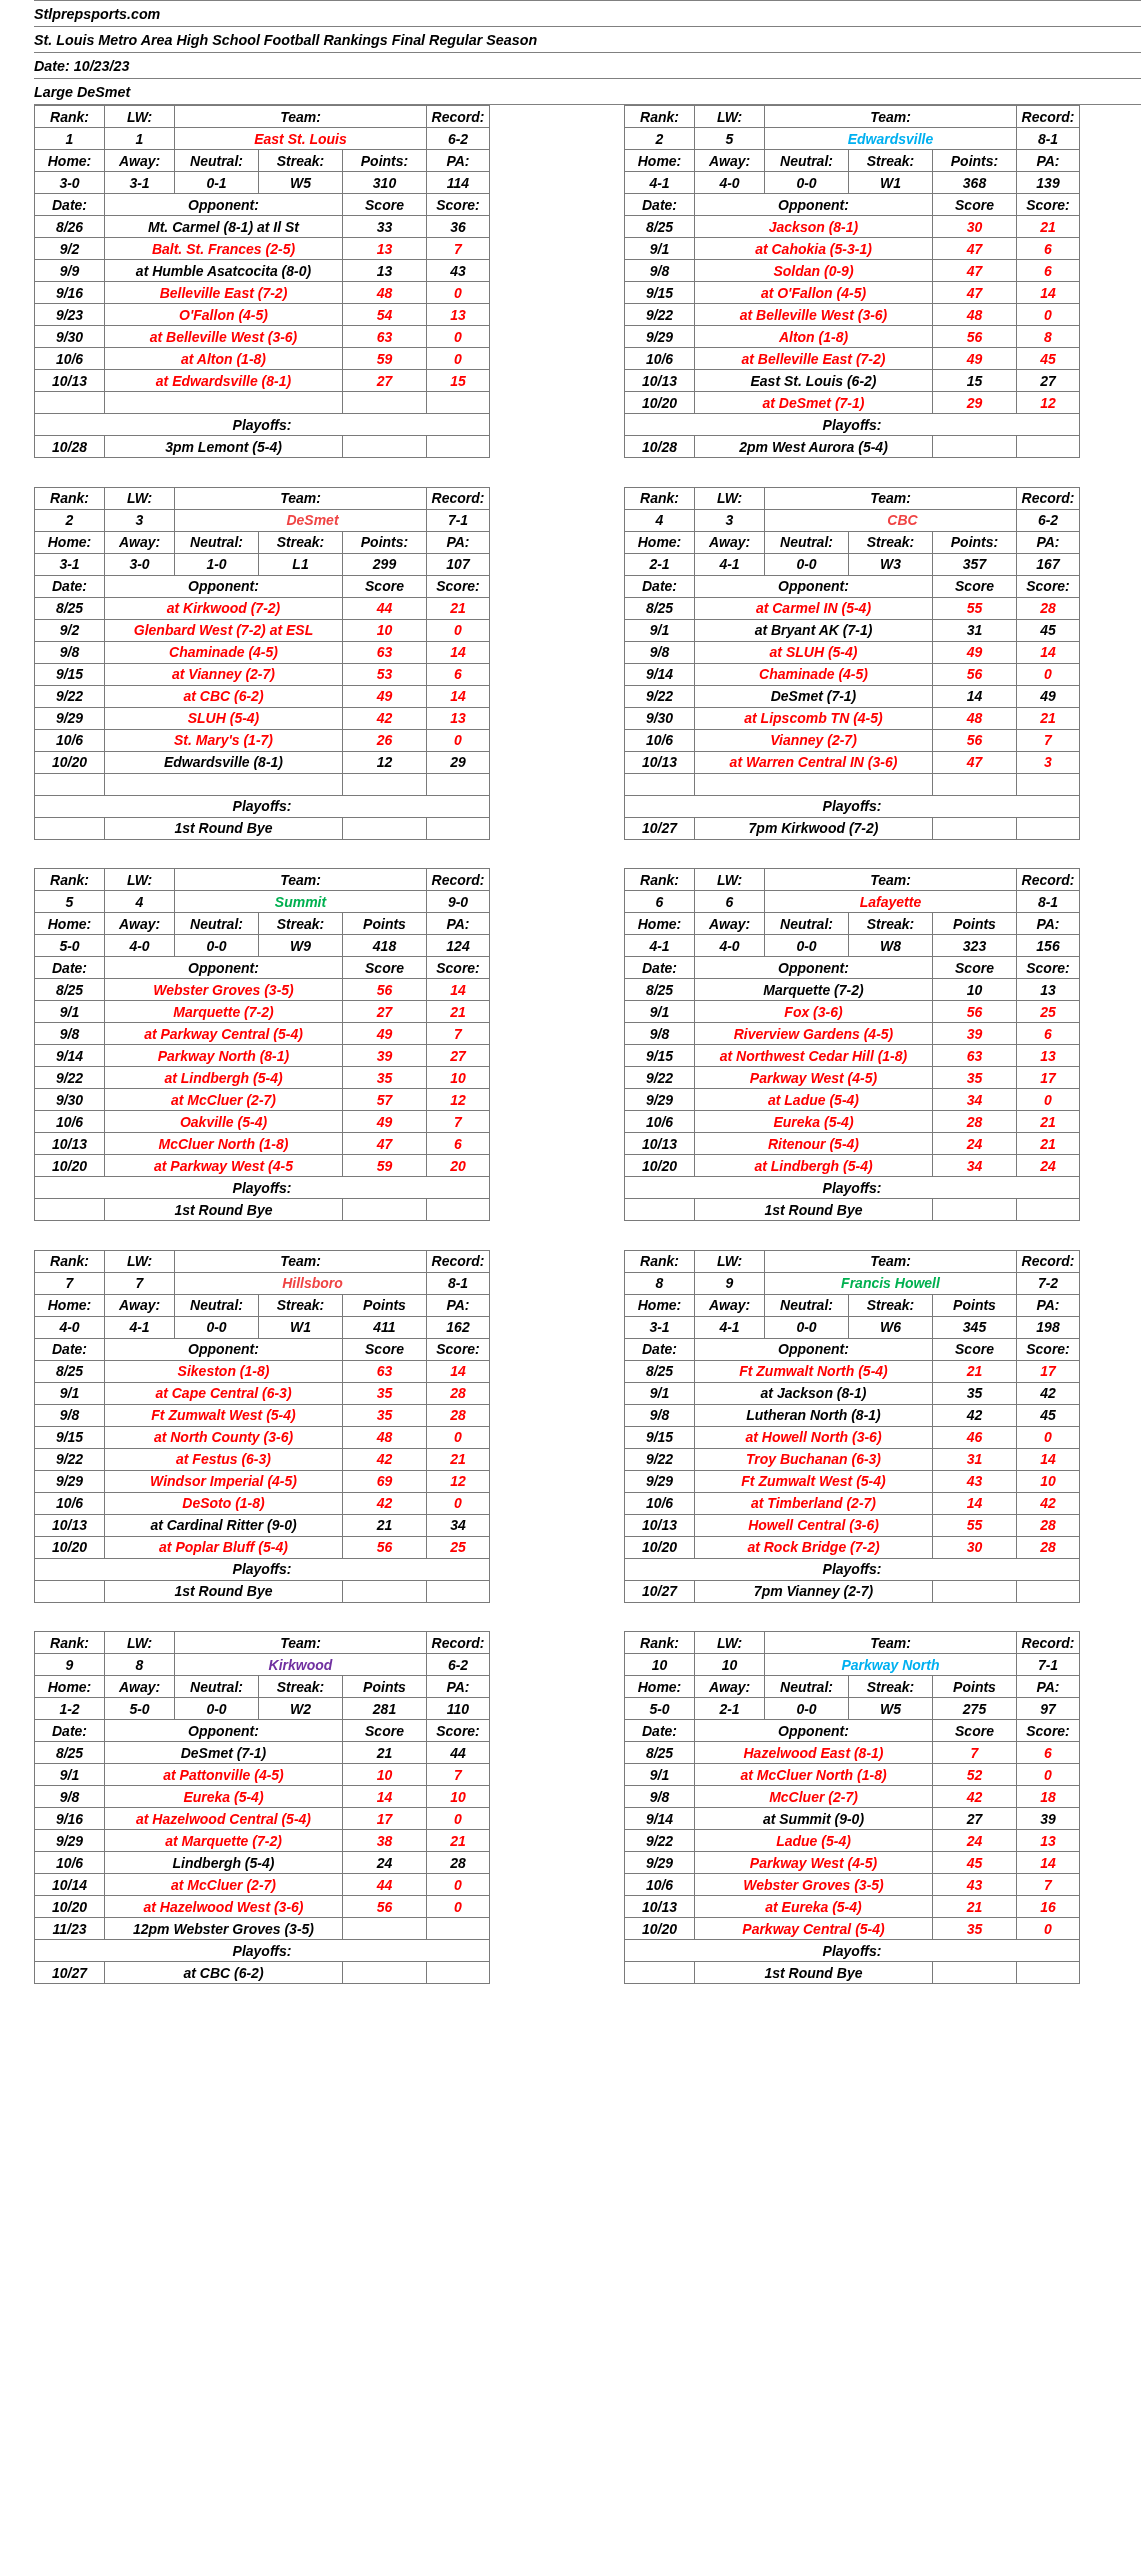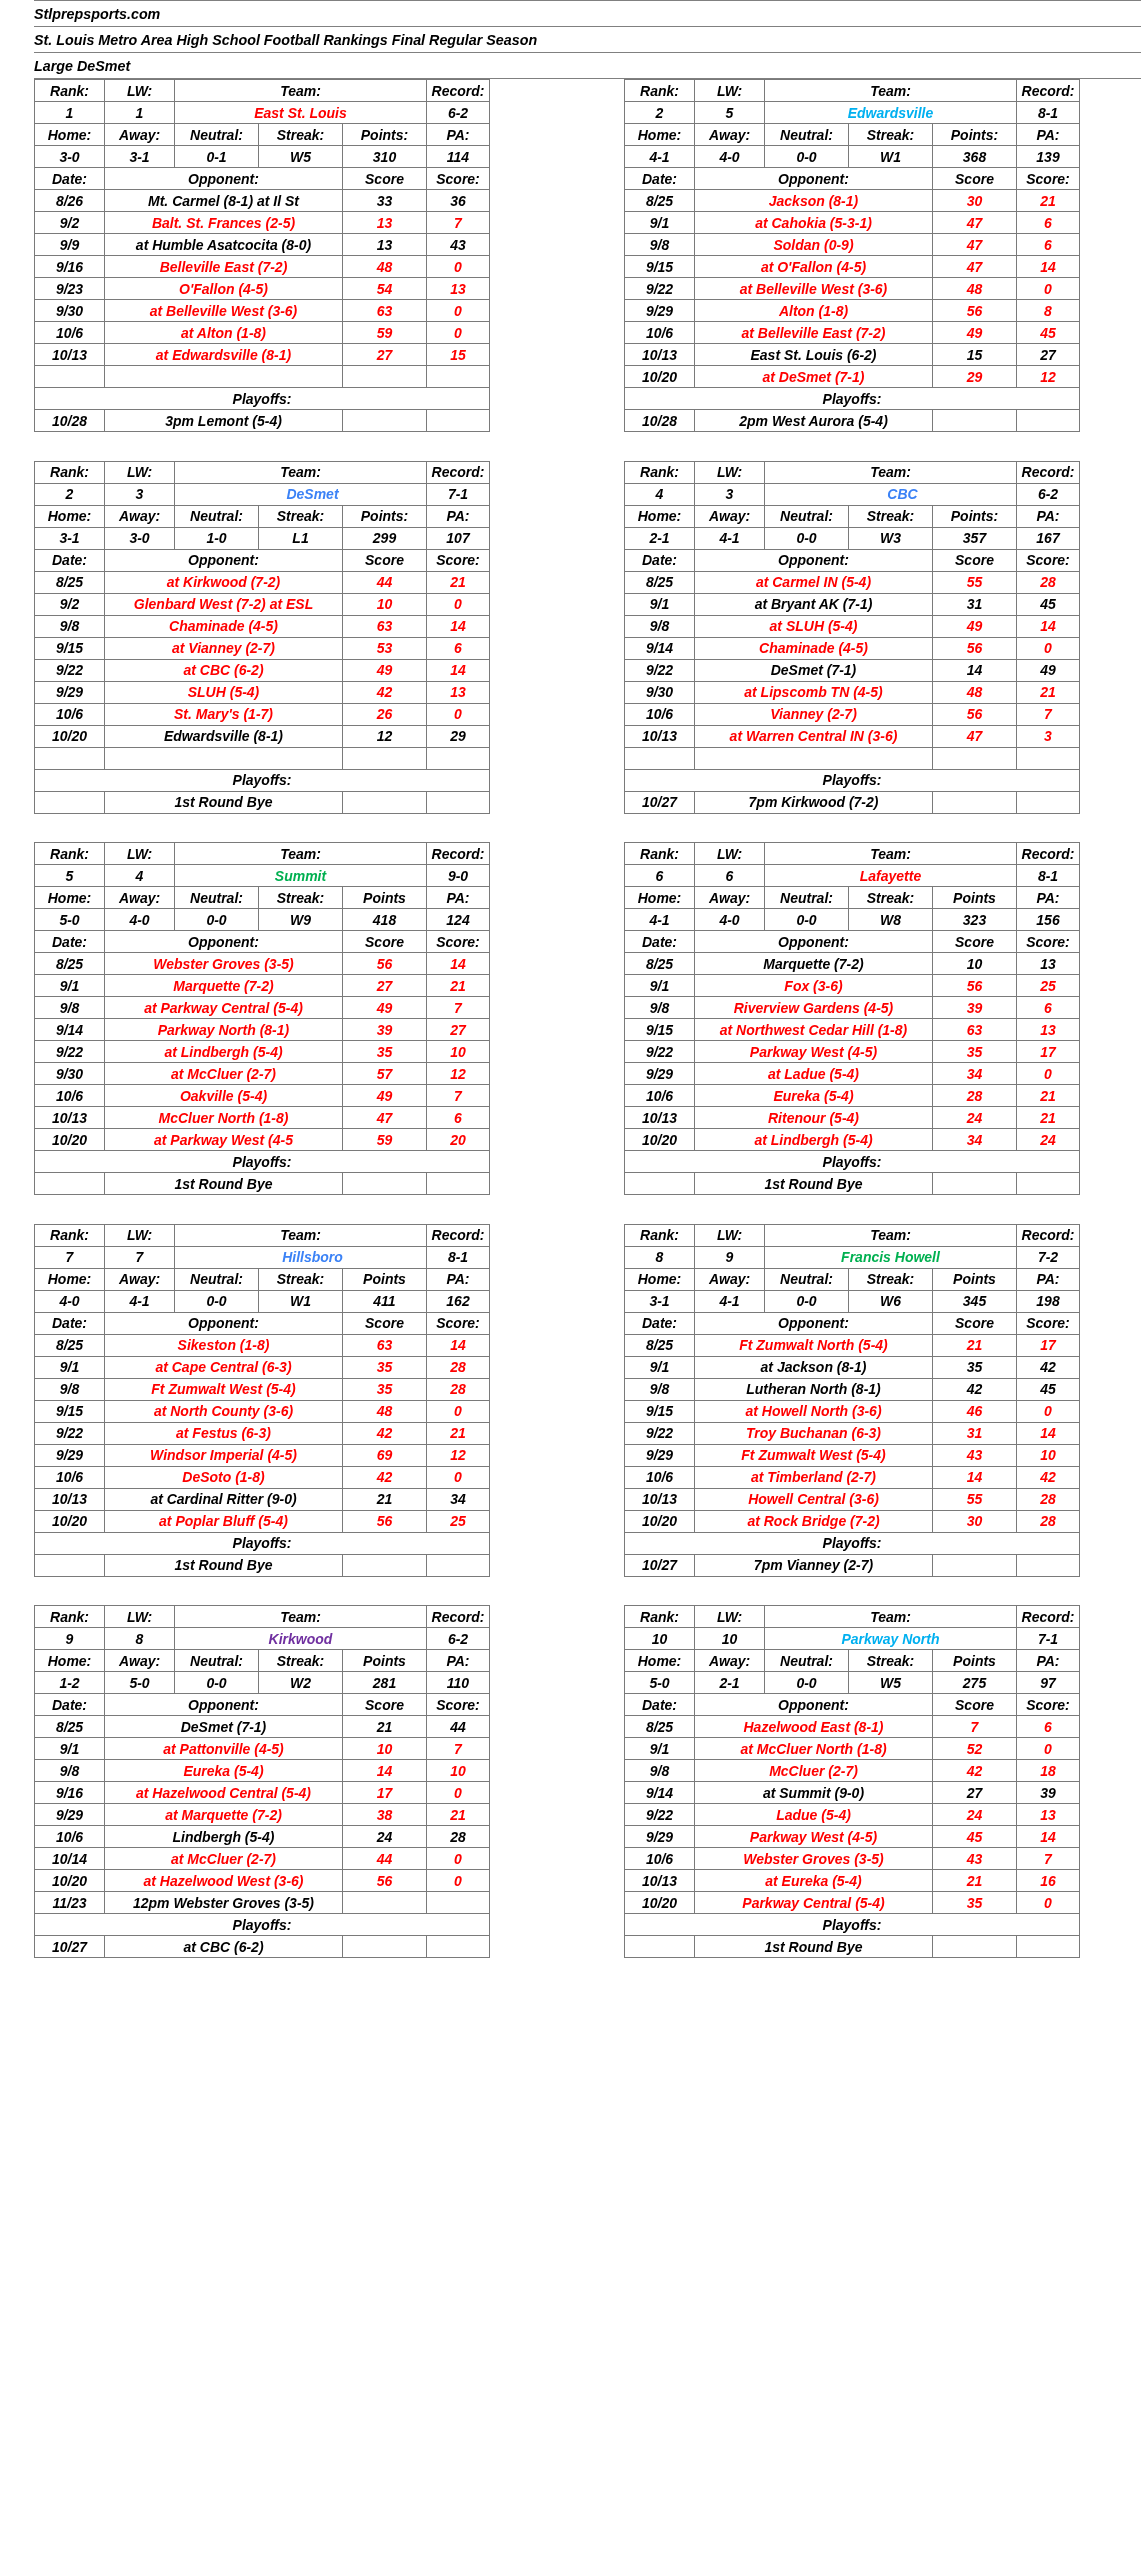--- a/index.html
+++ b/index.html
@@ -60,21 +60,21 @@
   .block td{
     border:1px solid #7a7a7a;
     height:21px;
     font-size:14px;
   }
   .hdr{font-size:14px;}
   .val{font-size:14px;}
   .team-name{font-size:14.3px;}
 
   .teamred{color:#ff0000;}
-  .teamblue{color:#3b82f6;padding-left:24px;}
+  .teamblue{color:#ef4444;padding-left:24px;}
   .teamgreen{color:#00b050;}
   .teampurple{color:#7030a0;}
   .teamcyan{color:#00b0f0;}
 
   .g-red{color:#ff0000;}
   .g-blue{color:#000000;}
   .g-black{color:#000000;}
 
   .opp{padding:0 1.9px;}
   .playoff-label{text-align:center;}
@@ -94,20 +94,24 @@
         <tr>
       <td class="gut"></td>
       <td class="t-site">Stlprepsports.com</td>
     </tr>
     <tr>
       <td class="gut"></td>
       <td class="t-main">St. Louis Metro Area High School Football Rankings Final Regular Season</td>
     </tr>
     <tr>
       <td class="gut"></td>
+      <td class="t-date">Date: 10/23/23</td>
+    </tr>
+    <tr>
+      <td class="gut"></td>
       <td class="t-class">Large DeSmet</td>
     </tr>
   </tbody>
     </table>
 
   <div id="blocks">
       <div class="block-row">
         <div class="block">
           <table>
             <colgroup>

